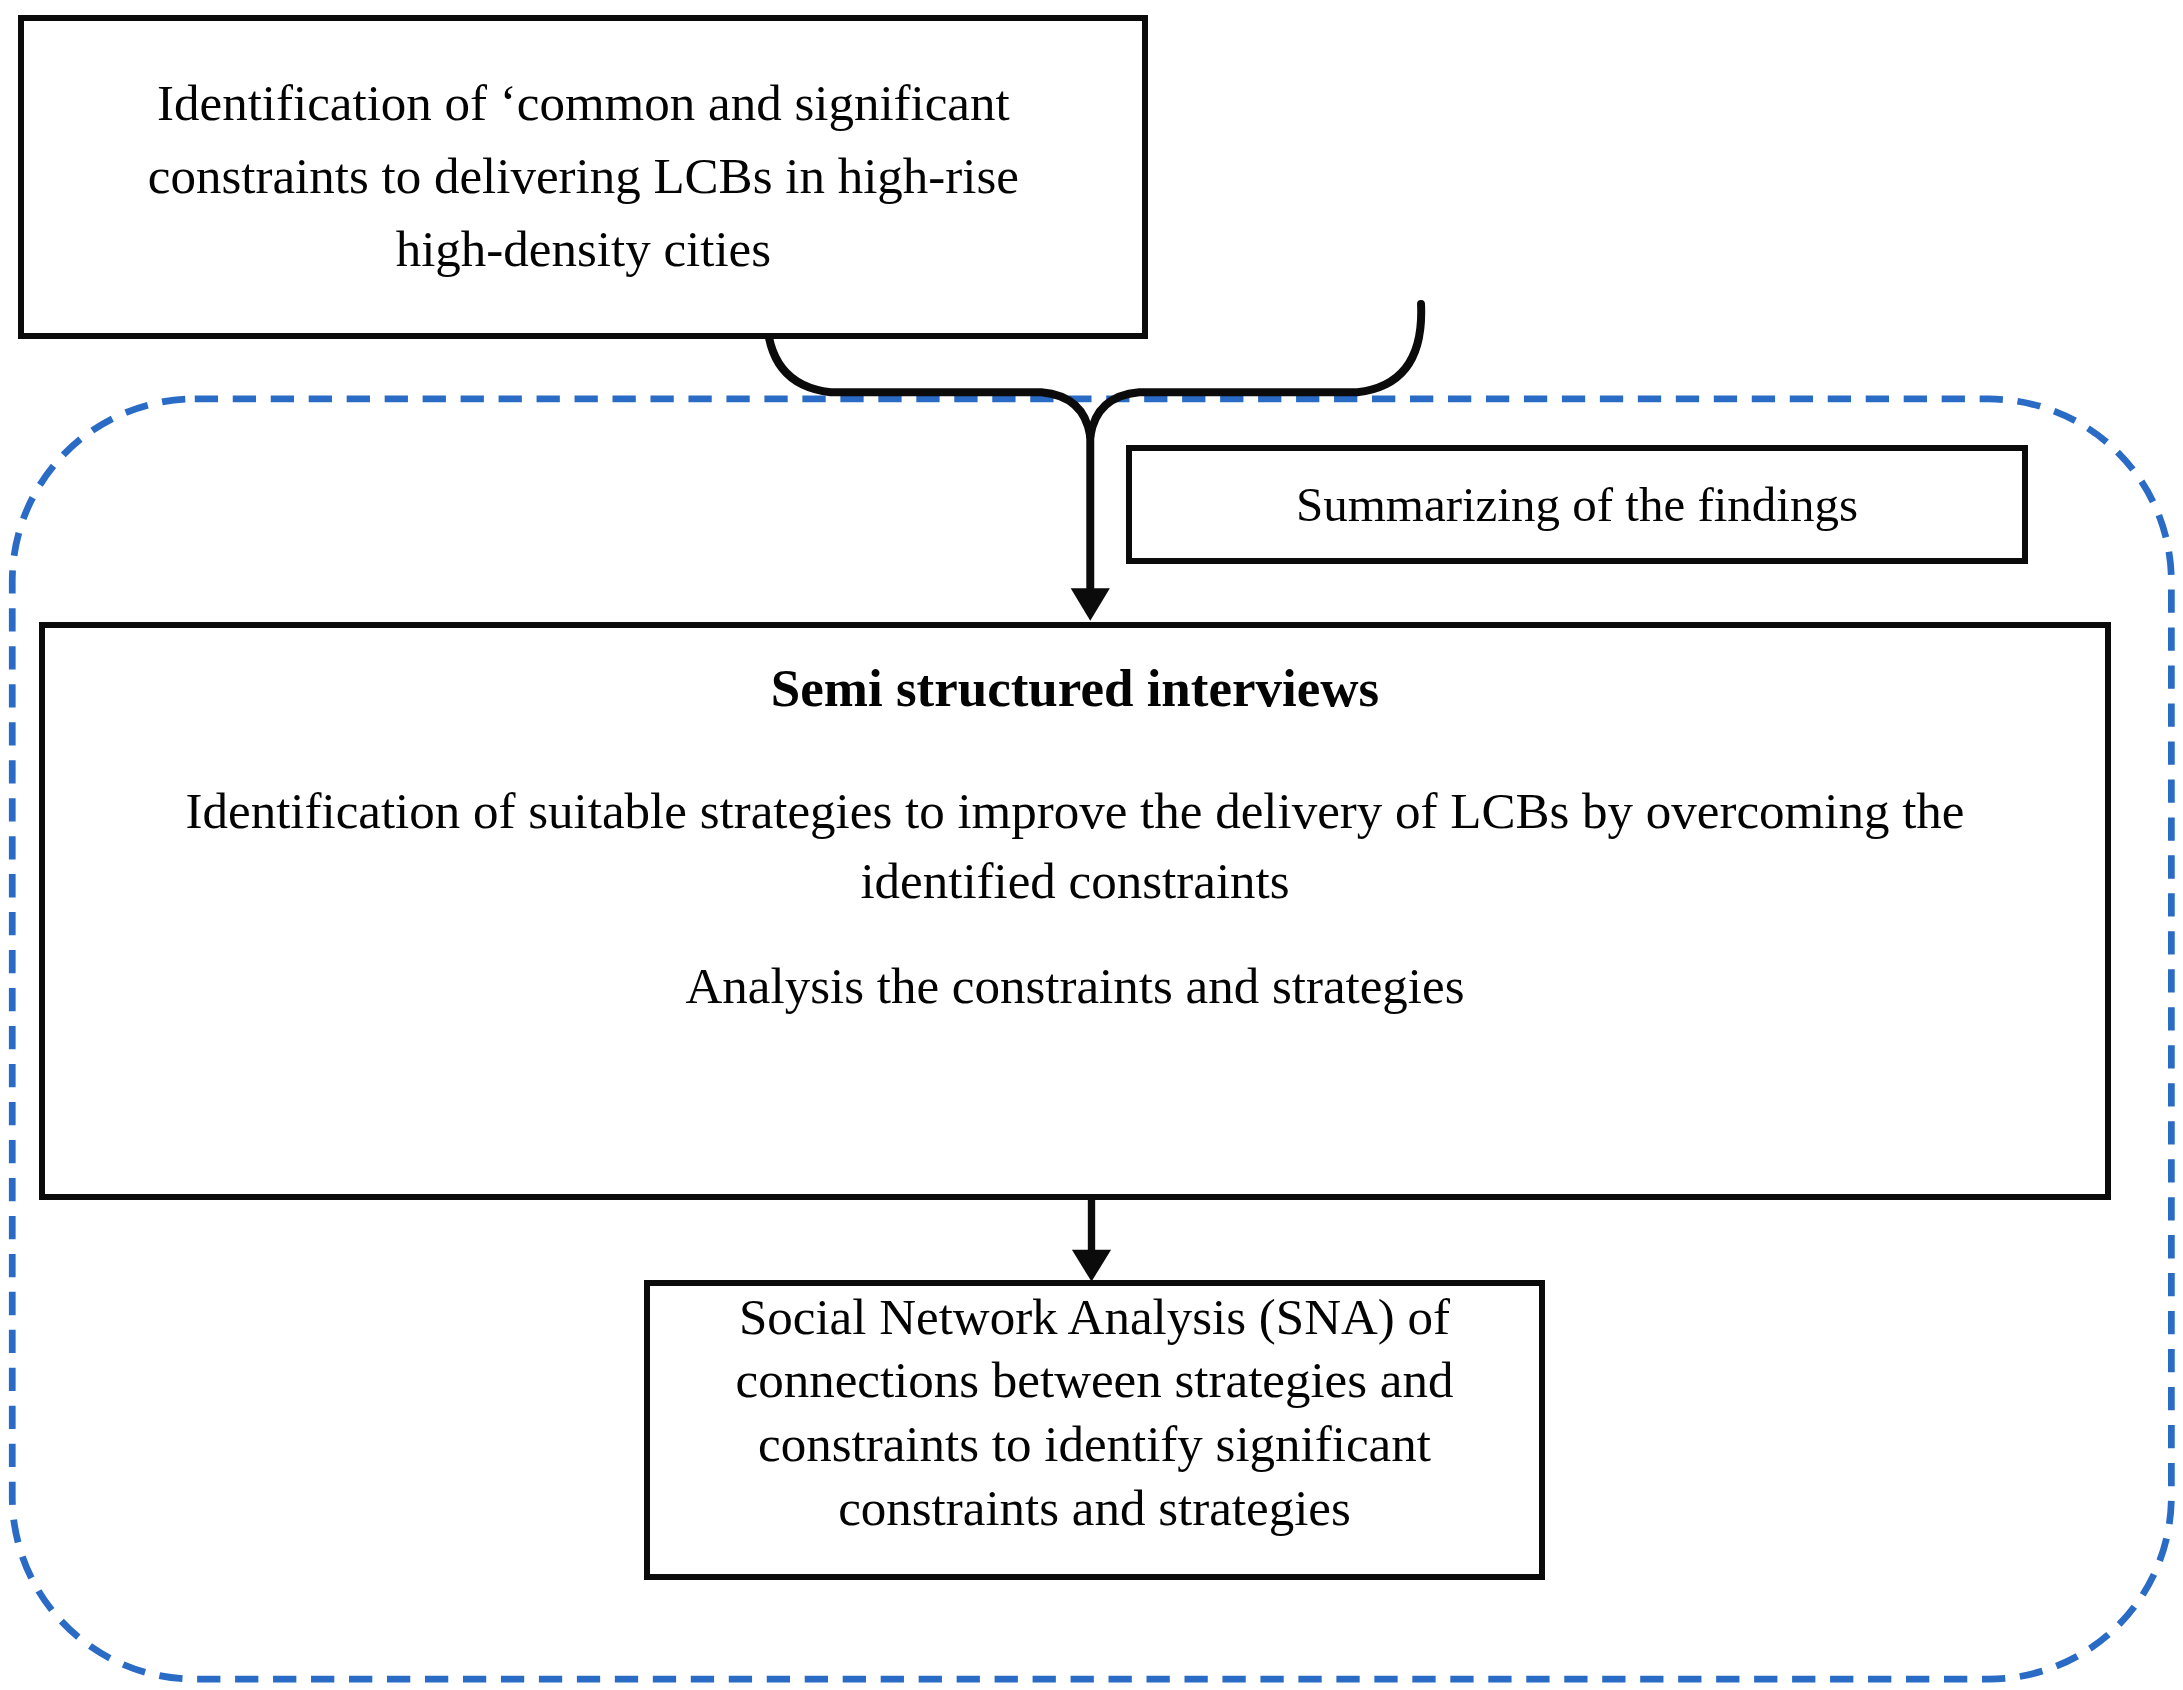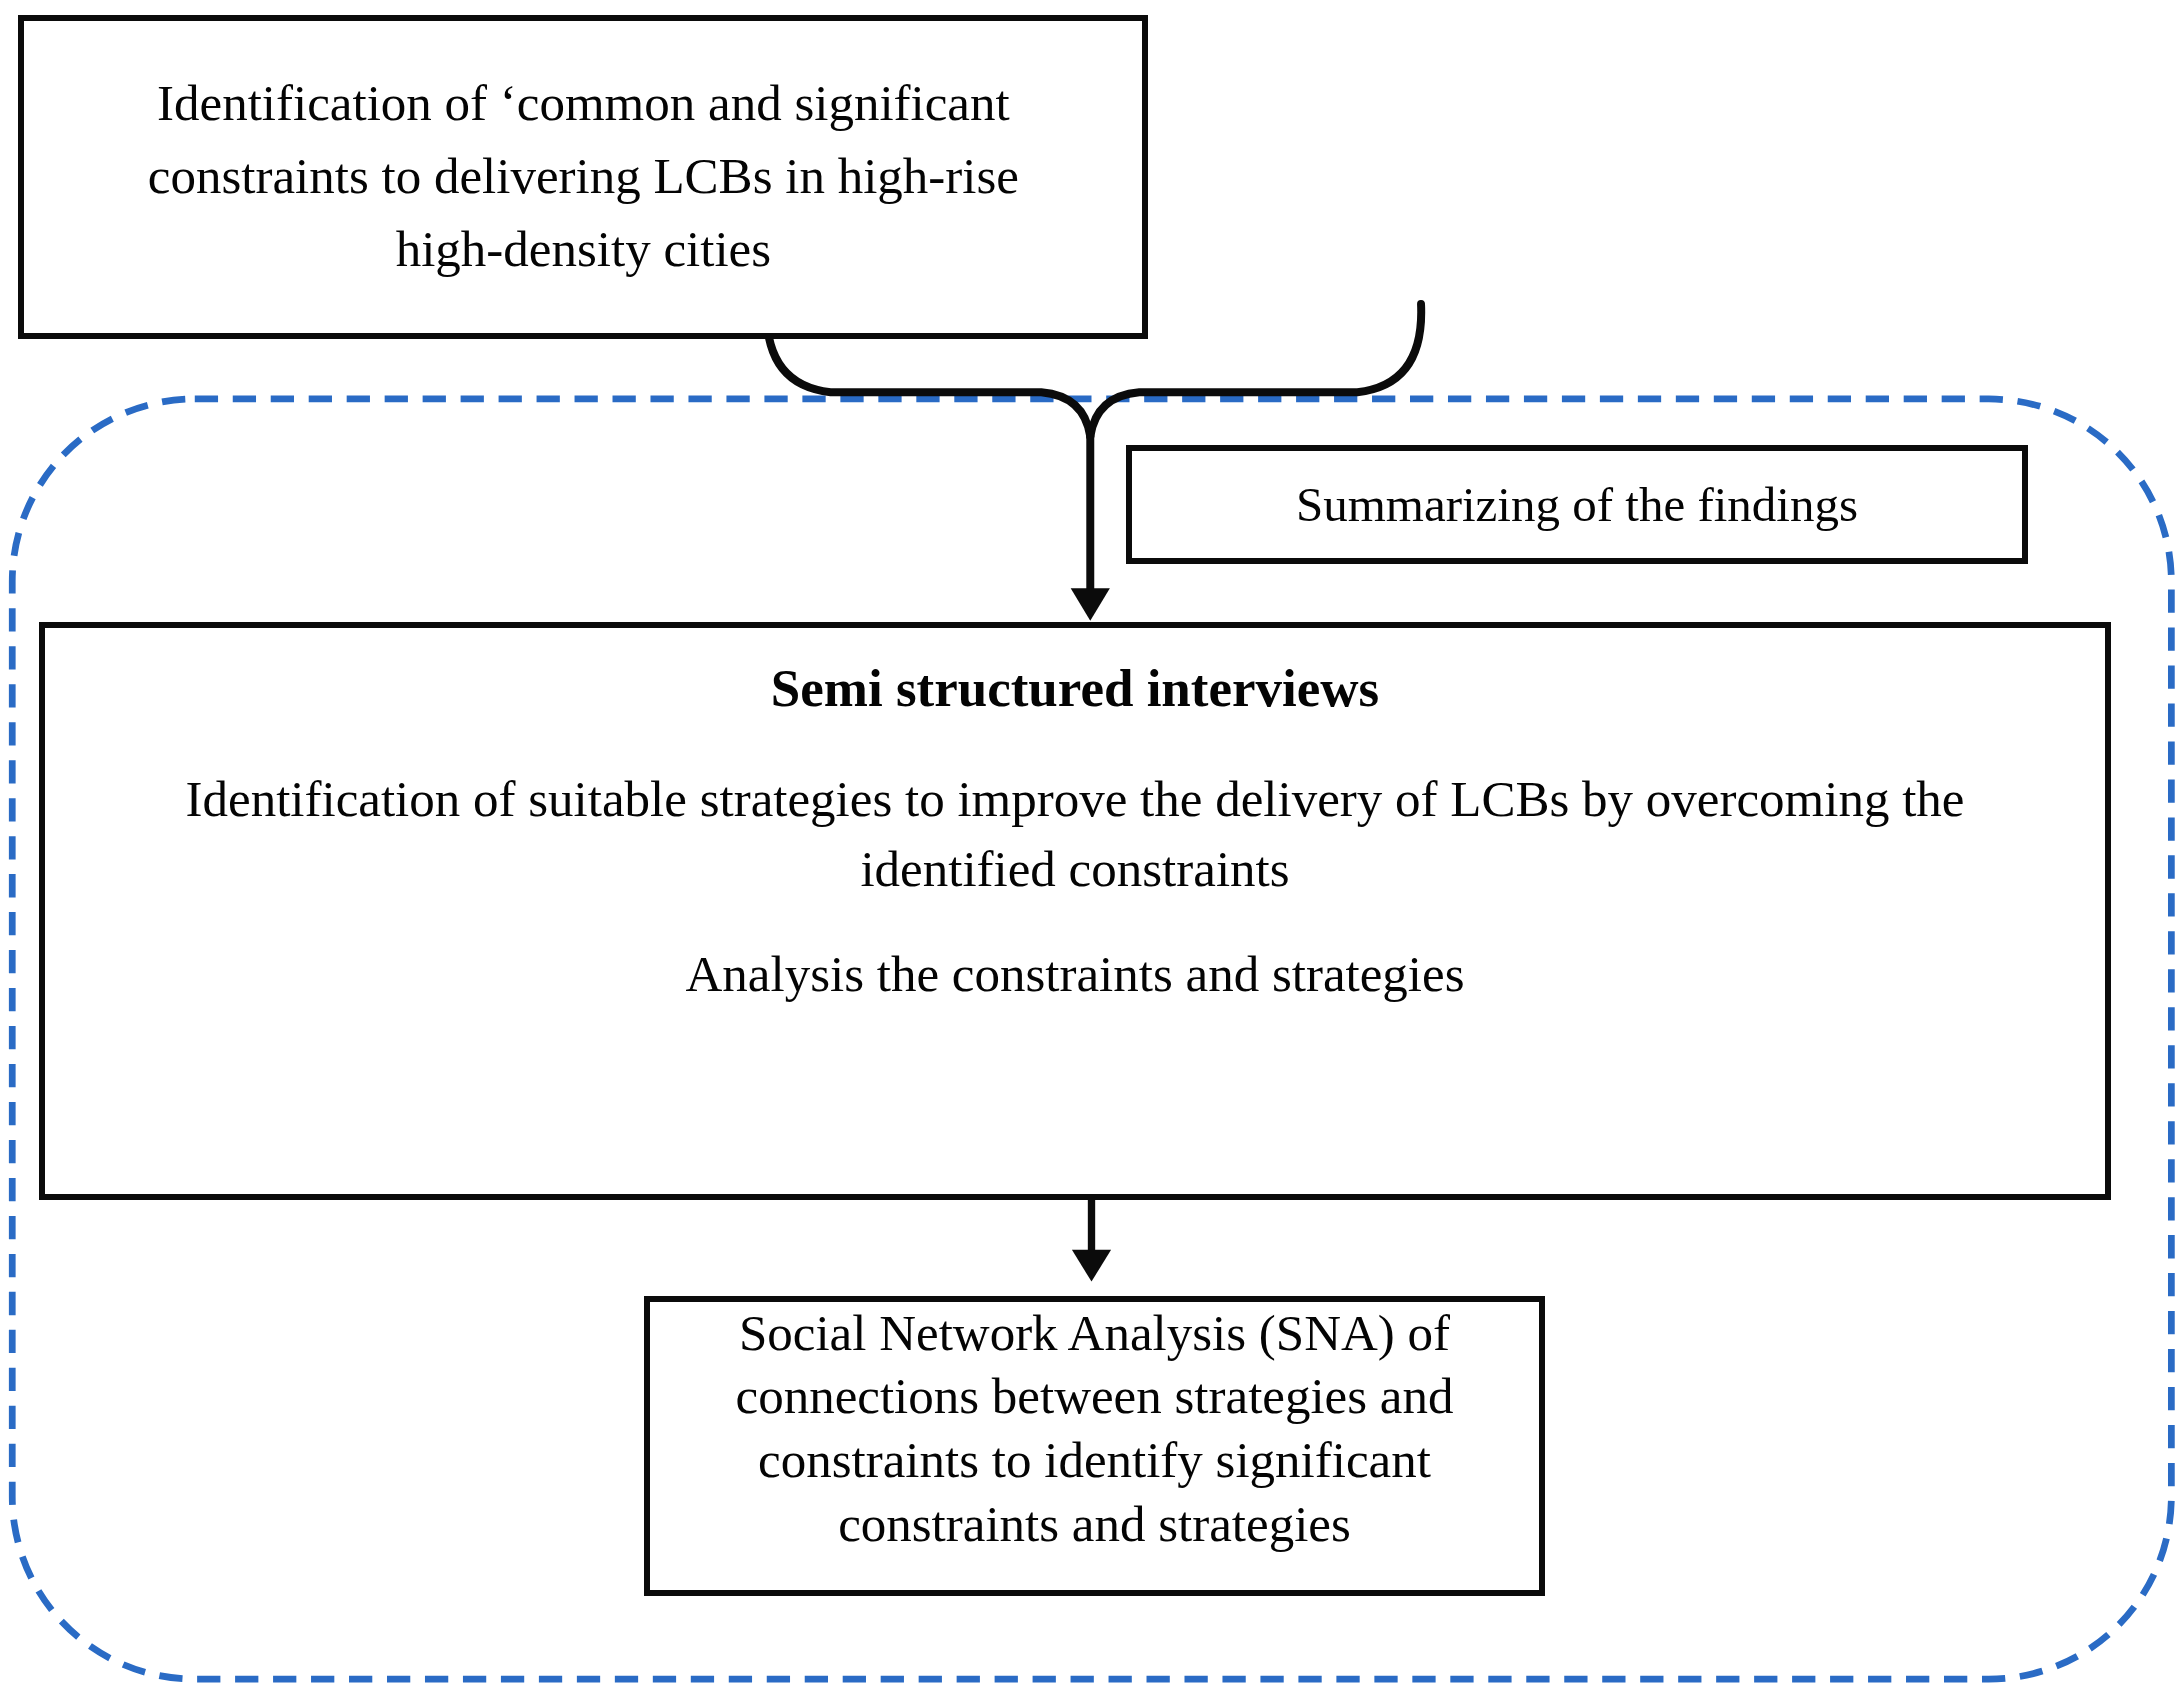--- a/index.html
+++ b/index.html
@@ -32,26 +32,25 @@
   .box-tr { left: 1195px; top: 18.4px;   width: 888px; height: 266px; font-size: 51px; line-height: 1.43; }
   .box-sum{ left: 1126px; top: 445px;  width: 902px; height: 119px; font-size: 49px; line-height: 1.3; }
   .box-big {
     left: 39px; top: 622px; width: 2072px; height: 578px;
     flex-direction: column;
     justify-content: flex-start;
     align-items: center;
   }
   .bb-title { font-size: 53px; font-weight: bold; line-height: 1.35; margin: 24.5px 0 0 0; }
   .bb-item  { font-size: 51px; line-height: 1.38; margin: 34px 0 0 0; }
-  .bb-item.first { margin-top: 40px; }
+  .bb-item.first { margin-top: 52px; }
   .box-sna {
     left: 644px; top: 1280px; width: 901px; height: 300px;
     font-size: 51px; line-height: 1.25;
     padding-bottom: 34px;
-    margin-top: 16px;
   }
 </style>
 </head>
 <body>
 
 <div class="page">
 
   <svg class="connectors" viewBox="0 0 3564 2760">
 
     <rect x="20" y="651" width="3525" height="2090" rx="298" ry="298" fill="none" stroke="#2a6bc5" stroke-width="11" stroke-dasharray="38 24"></rect>

